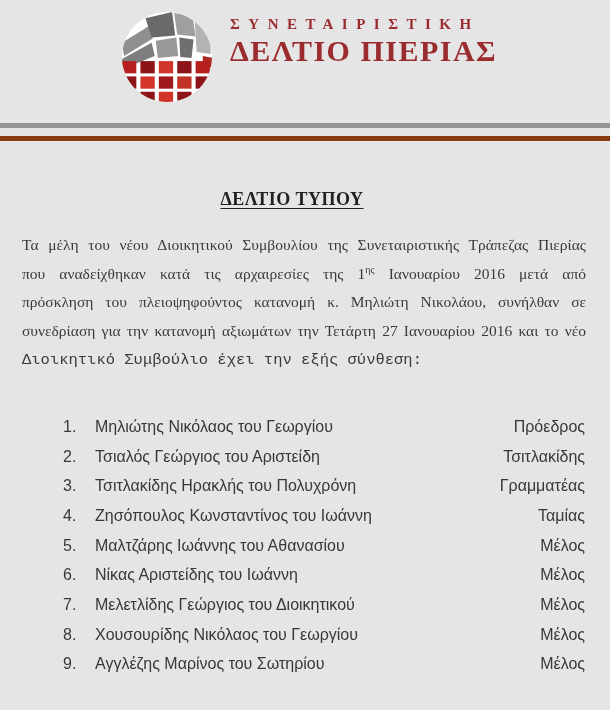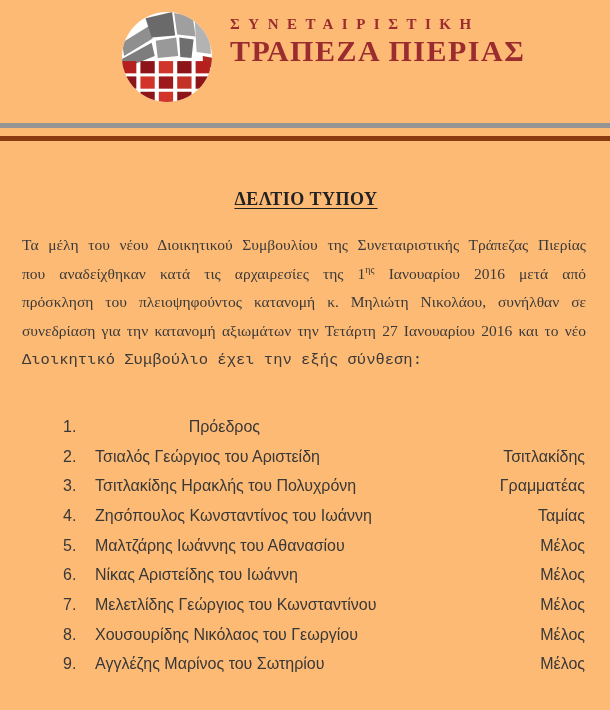--- a/index.html
+++ b/index.html
@@ -1,34 +1,34 @@
 <!DOCTYPE html>
 <html><head>
 <meta charset="utf-8">
 <style>
   html,body{margin:0;padding:0;background:#ffffff;}
   .page{
-    position:relative;width:610px;height:710px;background:#fdba74;overflow:hidden;
+    position:relative;width:610px;height:710px;background:#e5e5e5;overflow:hidden;
     font-family:"Liberation Serif",serif;
   }
   
   .logo{position:absolute;left:121px;top:11px;display:flex;align-items:flex-start;}
   .logo-icon{width:92px;height:92px;display:block;}
   .logo-text{margin-left:17px;padding-top:5px;color:#9a2c30;font-weight:bold;}
   .logo-line1{font-size:15px;letter-spacing:8.5px;line-height:16px;white-space:nowrap;}
   .logo-line2{font-size:30px;letter-spacing:1.5px;line-height:32px;margin-top:3px;white-space:nowrap;}
   
   .bar{position:absolute;left:0;width:610px;}
   .bar-gray{top:123px;height:5px;background:#959595;}
   .bar-brown{top:136px;height:5px;background:#8a3a10;}
   
   .doc-title{
     position:absolute;left:0;top:189px;width:584px;text-align:center;
     font-size:18px;font-weight:bold;color:#222;
-    text-decoration:underline;text-underline-offset:3px;letter-spacing:0.5px;padding-left:14px;
+    text-decoration:underline;text-underline-offset:3px;letter-spacing:0.5px;
   }
   
   .para{position:absolute;left:22px;top:231px;width:564px;color:#3a3a3a;font-size:15.5px;}
   .pline{line-height:28.7px;height:28.7px;overflow:hidden;text-align:justify;text-align-last:justify;}
   .pline.last{text-align-last:left;font-family:Liberation Mono, monospace;}
   .pline sup{font-size:10px;line-height:0;}
   
   .member-list{
     position:absolute;left:63px;top:412px;width:522px;
     font-family:"Liberation Sans",sans-serif;font-size:16px;color:#383838;
@@ -76,40 +76,41 @@
 
         <rect x="1" y="79" width="14" height="11" fill="#c93627"></rect>
         <rect x="19" y="79" width="14" height="11" fill="#8d1418"></rect>
         <rect x="37" y="79" width="14" height="11" fill="#d23429"></rect>
         <rect x="55" y="79" width="14" height="11" fill="#8d1418"></rect>
         <rect x="73" y="79" width="14" height="11" fill="#b5201f"></rect>
       </g>
     </svg>
     <div class="logo-text">
       <div class="logo-line1">ΣΥΝΕΤΑΙΡΙΣΤΙΚΗ</div>
-      <div class="logo-line2">ΤΡΑΠΕΖΑ ΠΙΕΡΙΑΣ</div>
+      <div class="logo-line2">ΔΕΛΤΙΟ ΠΙΕΡΙΑΣ</div>
     </div>
   </div>
 
   <div class="bar bar-gray"></div>
   <div class="bar bar-brown"></div>
 
   <div class="doc-title">ΔΕΛΤΙΟ ΤΥΠΟΥ</div>
 
   <div class="para">
     <div class="pline">Τα μέλη του νέου Διοικητικού Συμβουλίου της Συνεταιριστικής Τράπεζας Πιερίας</div>
     <div class="pline"><span>που αναδείχθηκαν κατά τις αρχαιρεσίες της 1</span><sup>ης</sup><span> Ιανουαρίου 2016 μετά από</span></div>
     <div class="pline">πρόσκληση του πλειοψηφούντος κατανομή κ. Μηλιώτη Νικολάου, συνήλθαν σε</div>
     <div class="pline">συνεδρίαση για την κατανομή αξιωμάτων την Τετάρτη 27 Ιανουαρίου 2016 και το νέο</div>
     <div class="pline last">Διοικητικό Συμβούλιο έχει την εξής σύνθεση:</div>
   </div>
 
   <div class="member-list">
     <div class="member-row">
       <span class="member-num">1.</span>
+      <span class="member-name">Μηλιώτης Νικόλαος του Γεωργίου</span>
       <span class="member-role">Πρόεδρος</span>
     </div>
 
     <div class="member-row">
       <span class="member-num">2.</span>
       <span class="member-name">Τσιαλός Γεώργιος του Αριστείδη</span>
       <span class="member-role">Τσιτλακίδης</span>
     </div>
 
     <div class="member-row">
@@ -131,21 +132,21 @@
     </div>
 
     <div class="member-row">
       <span class="member-num">6.</span>
       <span class="member-name">Νίκας Αριστείδης του Ιωάννη</span>
       <span class="member-role">Μέλος</span>
     </div>
 
     <div class="member-row">
       <span class="member-num">7.</span>
-      <span class="member-name">Μελετλίδης Γεώργιος του Κωνσταντίνου</span>
+      <span class="member-name">Μελετλίδης Γεώργιος του Διοικητικού</span>
       <span class="member-role">Μέλος</span>
     </div>
 
     <div class="member-row">
       <span class="member-num">8.</span>
       <span class="member-name">Χουσουρίδης Νικόλαος του Γεωργίου</span>
       <span class="member-role">Μέλος</span>
     </div>
 
     <div class="member-row">

